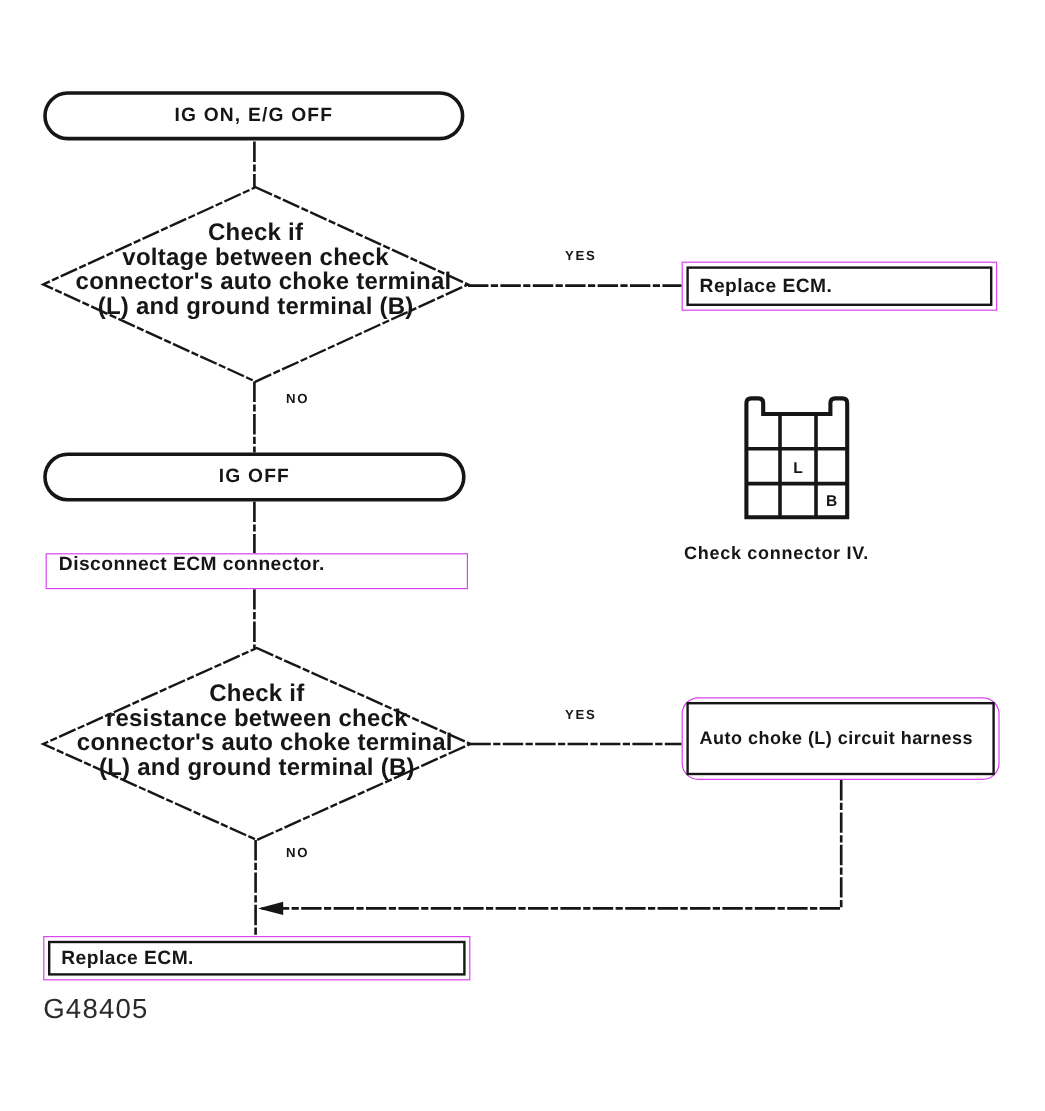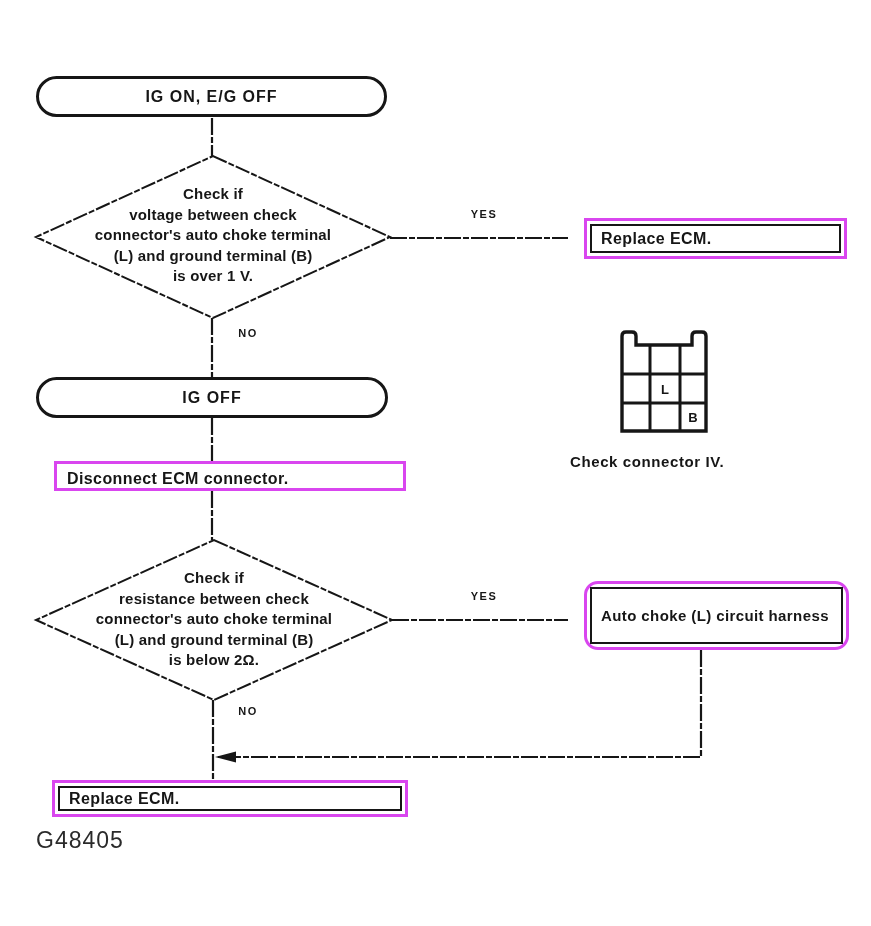--- a/index.html
+++ b/index.html
@@ -11,31 +11,31 @@
   svg{position:absolute;left:0;top:0;}
   .ln{stroke:#161616;stroke-width:2.2;fill:none;stroke-dasharray:17 2 6 2;}
   .dm{stroke:#161616;stroke-width:2;fill:none;stroke-dasharray:15 2 6 2;}
   .ic{stroke:#161616;fill:none;}
   .oval{
     border:3px solid #161616;border-radius:22px;
     display:flex;align-items:center;justify-content:center;
     font-weight:bold;font-size:16px;letter-spacing:1px;
   }
   .box{
-    border:3px solid #d946ef;display:flex;align-items:flex-end;
-    font-weight:bold;font-size:16px;letter-spacing:0.4px;margin-left:16px;
+    border:1px solid #d946ef;display:flex;align-items:flex-start;
+    font-weight:bold;font-size:16px;letter-spacing:0.4px;
   }
   .box.single{padding-left:10px;}
   .box.double{padding:3px;}
   .box-inner{
     border:2px solid #161616;width:100%;height:100%;box-sizing:border-box;
     display:flex;flex-direction:column;justify-content:center;padding-left:9px;
   }
   .dtext{
-    text-align:center;font-weight:bold;font-size:15px;line-height:20.5px;
+    text-align:center;font-weight:bold;font-size:20px;line-height:20.5px;
     letter-spacing:0.2px;
   }
   .dtext span{display:block;white-space:nowrap;}
   .branch{font-weight:bold;font-size:11px;letter-spacing:1.5px;text-align:center;}
   .caption{font-weight:bold;font-size:15px;letter-spacing:0.6px;white-space:nowrap;}
   .figure{font-size:23px;letter-spacing:1px;color:#2a2a2a;}
   .term{
     font-weight:bold;font-size:13px;width:20px;height:20px;
     display:flex;align-items:center;justify-content:center;
   }
@@ -71,21 +71,20 @@
 
   <div class="abs oval" style="left:36px;top:76px;width:351px;height:41px;">
     <span>IG ON, E/G OFF</span>
   </div>
 
   <div class="abs dtext" style="left:63px;top:184px;width:300px;">
     <span>Check if</span>
     <span>voltage between check</span>
     <span>connector's auto choke terminal</span>
     <span>(L) and ground terminal (B)</span>
-    <span>is over 1 V.</span>
   </div>
 
   <div class="abs branch" style="left:452px;top:208px;width:64px;">YES</div>
 
   <div class="abs box double" style="left:568px;top:218px;width:263px;height:41px;">
     <div class="box-inner">
       <span class="nowrap">Replace ECM.</span>
     </div>
   </div>
 
@@ -102,21 +101,20 @@
   <div class="abs caption" style="left:570px;top:453px;">Check connector IV.</div>
 
   <div class="abs term" style="left:655px;top:379px;">L</div>
   <div class="abs term" style="left:683px;top:407px;">B</div>
 
   <div class="abs dtext" style="left:64px;top:568px;width:300px;">
     <span>Check if</span>
     <span>resistance between check</span>
     <span>connector's auto choke terminal</span>
     <span>(L) and ground terminal (B)</span>
-    <span>is below 2Ω.</span>
   </div>
 
   <div class="abs branch" style="left:452px;top:590px;width:64px;">YES</div>
 
   <div class="abs box double" style="left:568px;top:581px;width:265px;height:69px;font-size:15px;border-radius:14px;">
     <div class="box-inner" style="line-height:22px;">
       <span class="nowrap">Auto choke (L) circuit harness</span>
     </div>
   </div>
 

